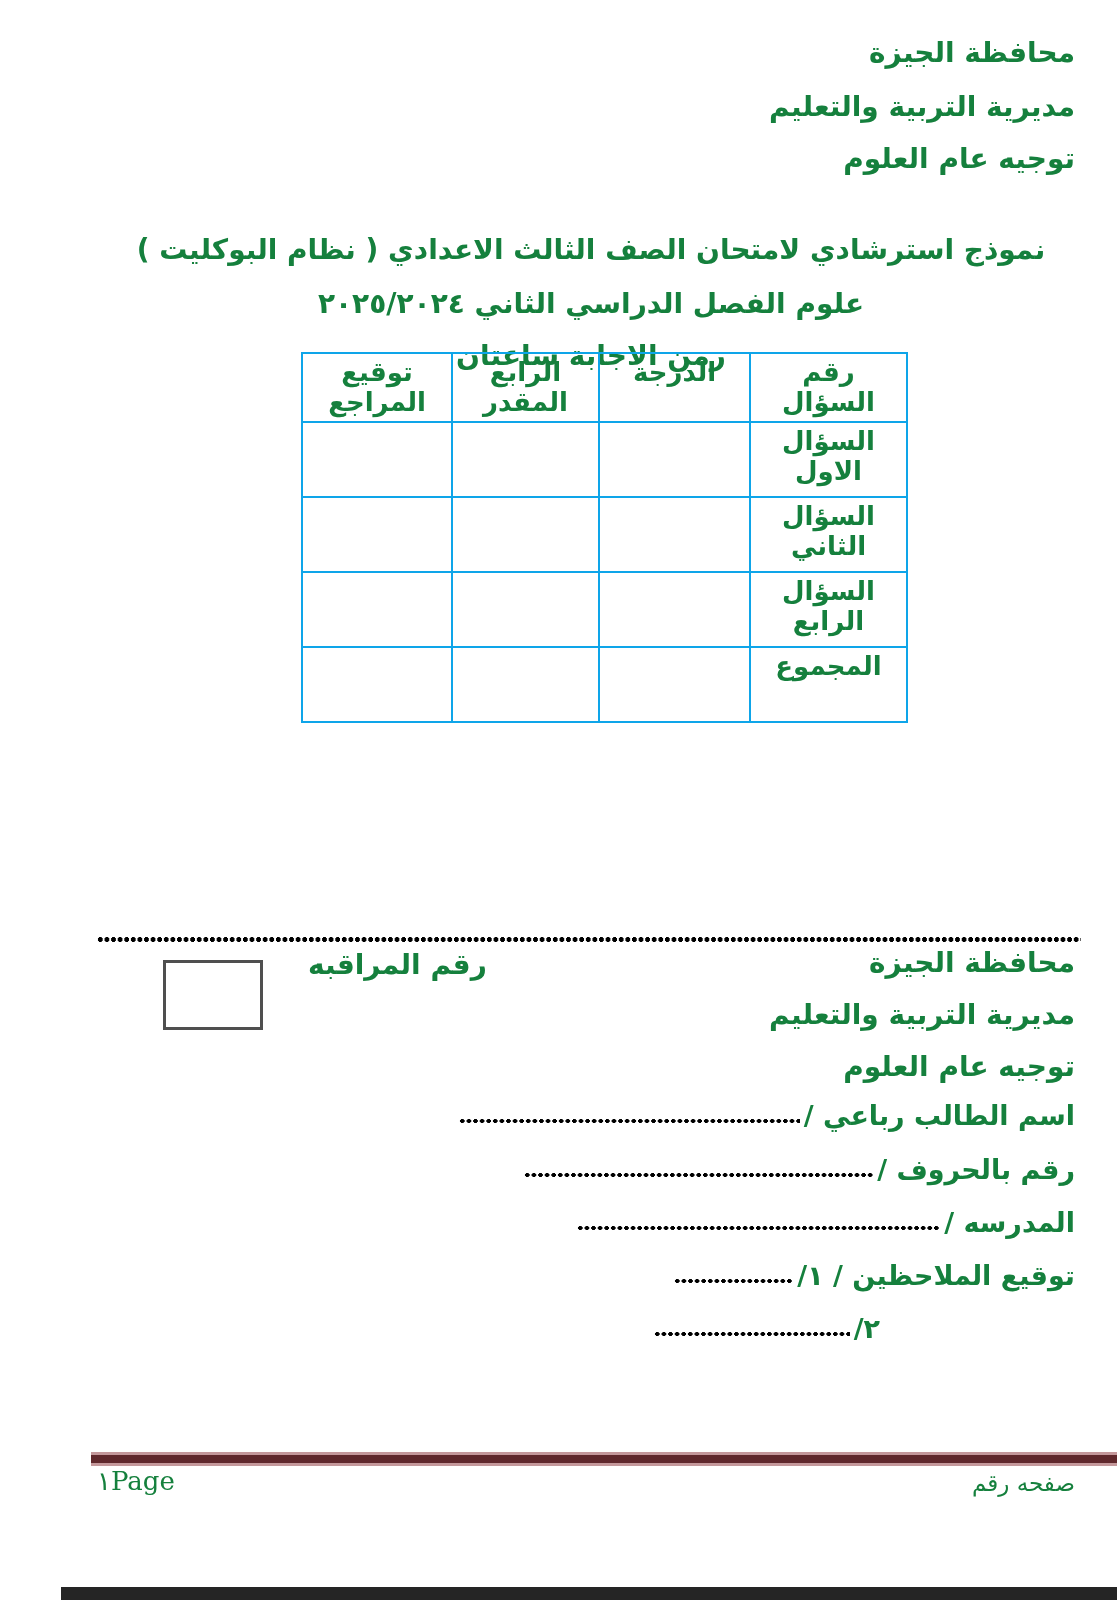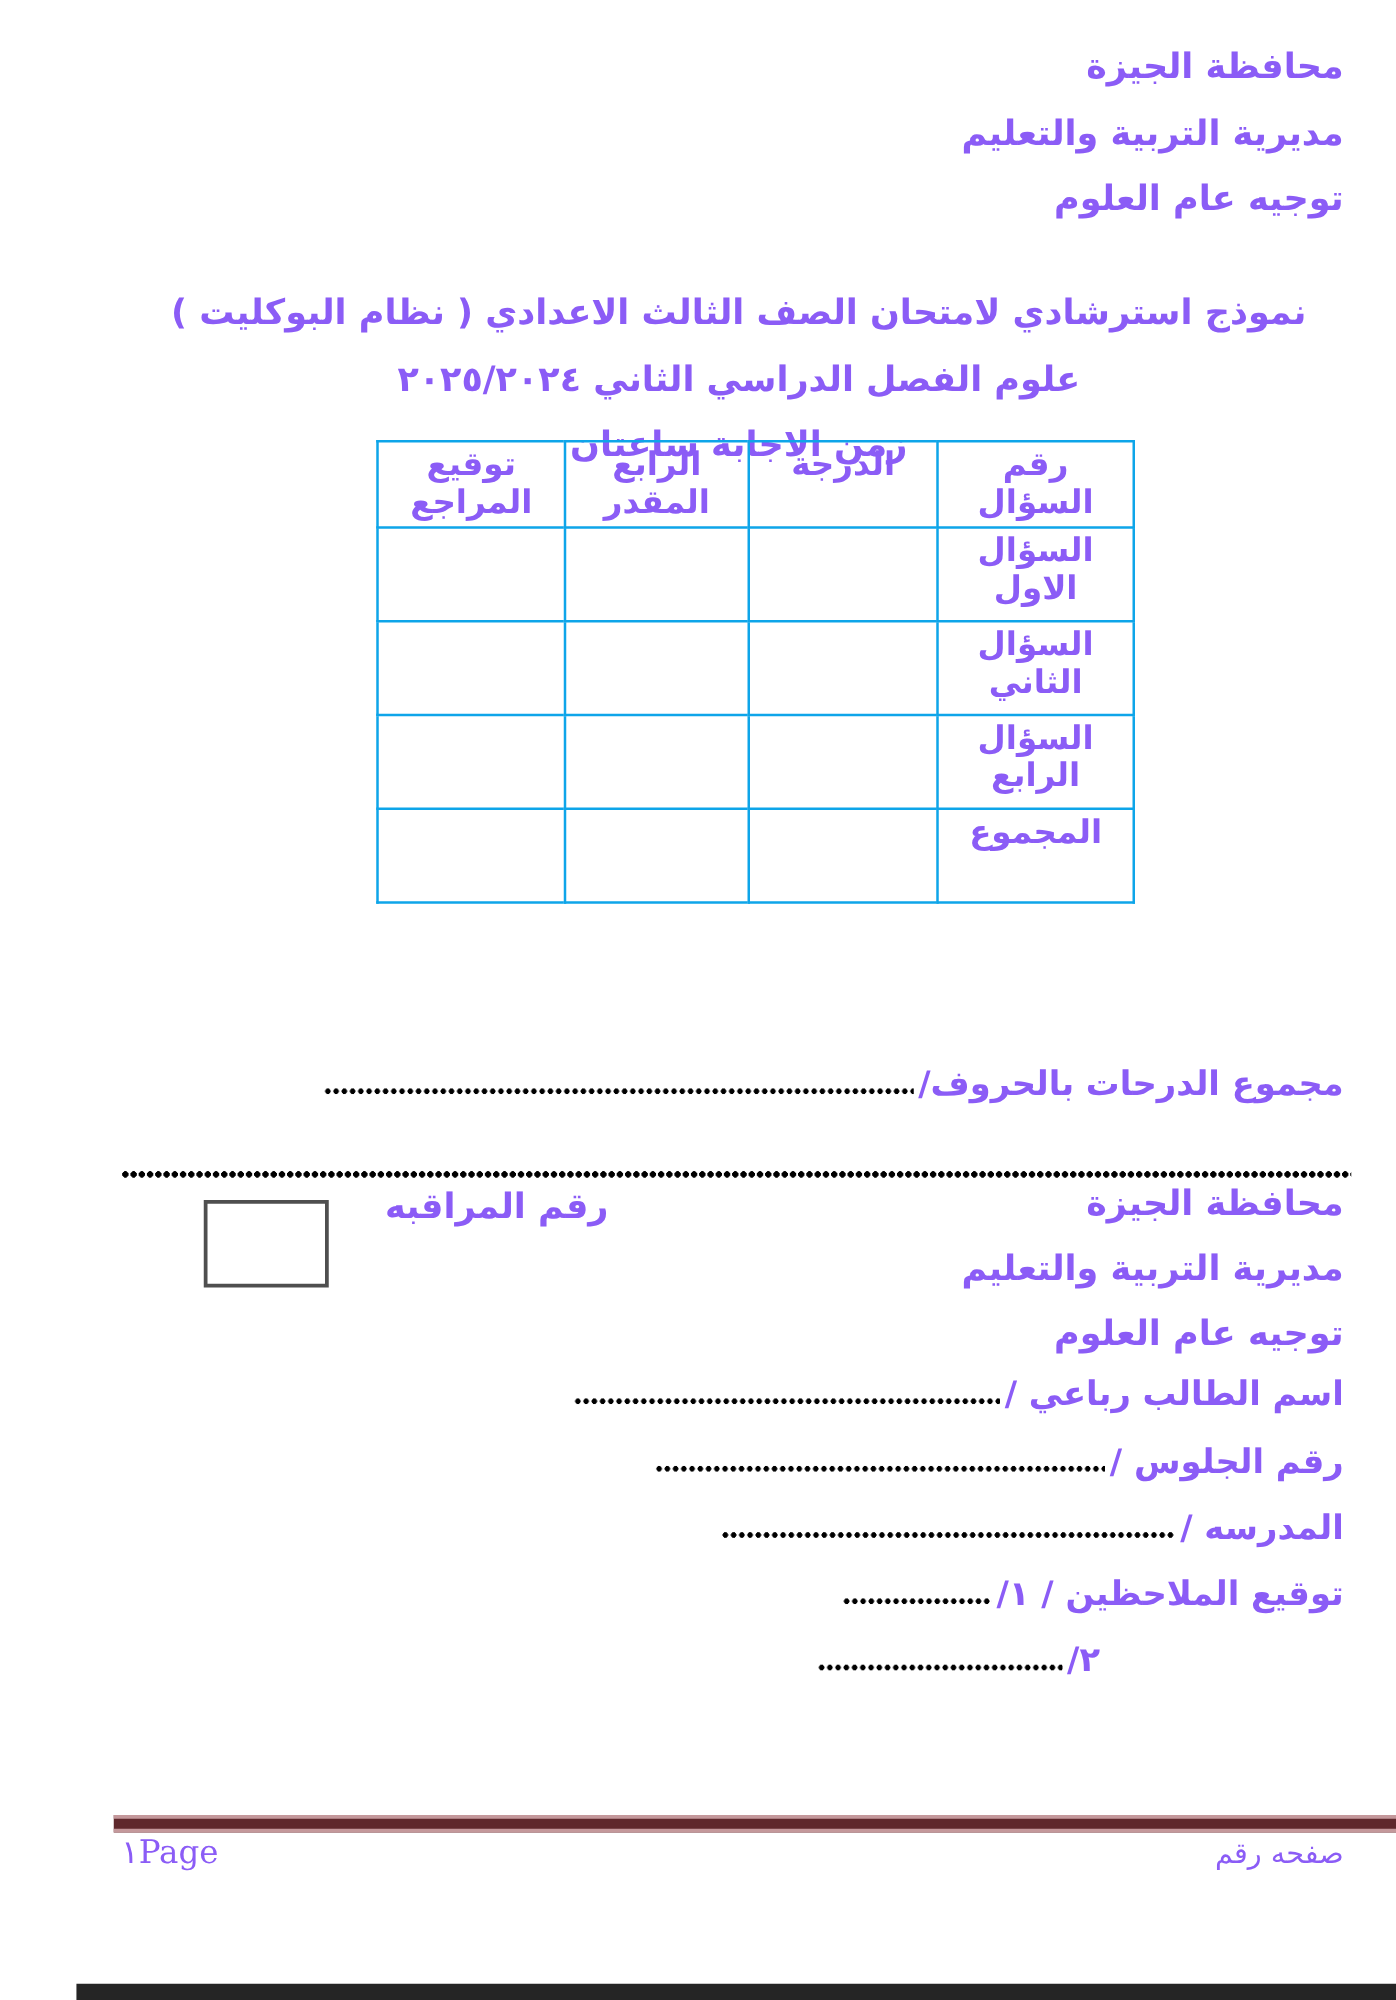--- a/index.html
+++ b/index.html
@@ -1,21 +1,21 @@
 <!DOCTYPE html>
 <html lang="ar" dir="rtl"><head>
 <meta charset="utf-8">
 <style>
   html,body{margin:0;padding:0;background:#ffffff;}
   .page{
     position:relative;
     width:1008px;height:1600px;
     background:#ffffff;
     font-family:"DejaVu Sans","Liberation Sans",sans-serif;
-    color:#8b5cf6;
+    color:#15803d;
     overflow:hidden;
     direction:rtl;
     padding-left:48px;
   }
   .abs{position:absolute;}
   .b{font-weight:bold;}
   .hline{font-size:28px;font-weight:bold;right:42px;white-space:nowrap;}
   .titleline{left:0;width:1060px;text-align:center;font-size:28px;font-weight:bold;white-space:nowrap;margin-top:41px;}
 
   table.grade-table{
@@ -118,39 +118,35 @@
       </tr>
       <tr>
         <td>المجموع</td>
         <td></td>
         <td></td>
         <td></td>
       </tr>
     </tbody>
   </table>
 
-  <div class="abs field" style="top:852px;right:42px;left:198px;">
-    <span class="lbl">مجموع الدرحات بالحروف/</span>
-    <span class="leader"></span>
-  </div>
 
   <div class="abs dotline" style="top:936px;right:36px;left:36px;"></div>
 
   <div class="abs hline" style="top:946px;">محافظة الجيزة</div>
   <div class="abs b" style="top:948px;left:247px;font-size:28px;">رقم المراقبه</div>
   <div class="abs monitor-box" style="top:960px;left:102px;"></div>
   <div class="abs hline" style="top:998px;">مديرية التربية والتعليم</div>
   <div class="abs hline" style="top:1050px;">توجيه عام العلوم</div>
 
   <div class="abs field" style="top:1100px;right:42px;left:398px;">
     <span class="lbl">اسم الطالب رباعي /</span>
     <span class="leader"></span>
   </div>
   <div class="abs field" style="top:1154px;right:42px;left:463px;">
-    <span class="lbl">رقم الجلوس /</span>
+    <span class="lbl">رقم بالحروف /</span>
     <span class="leader"></span>
   </div>
   <div class="abs field" style="top:1207px;right:42px;left:516px;">
     <span class="lbl">المدرسه /</span>
     <span class="leader"></span>
   </div>
   <div class="abs field" style="top:1260px;right:42px;left:613px;">
     <span class="lbl">توقيع الملاحظين / ١/</span>
     <span class="leader"></span>
   </div>

